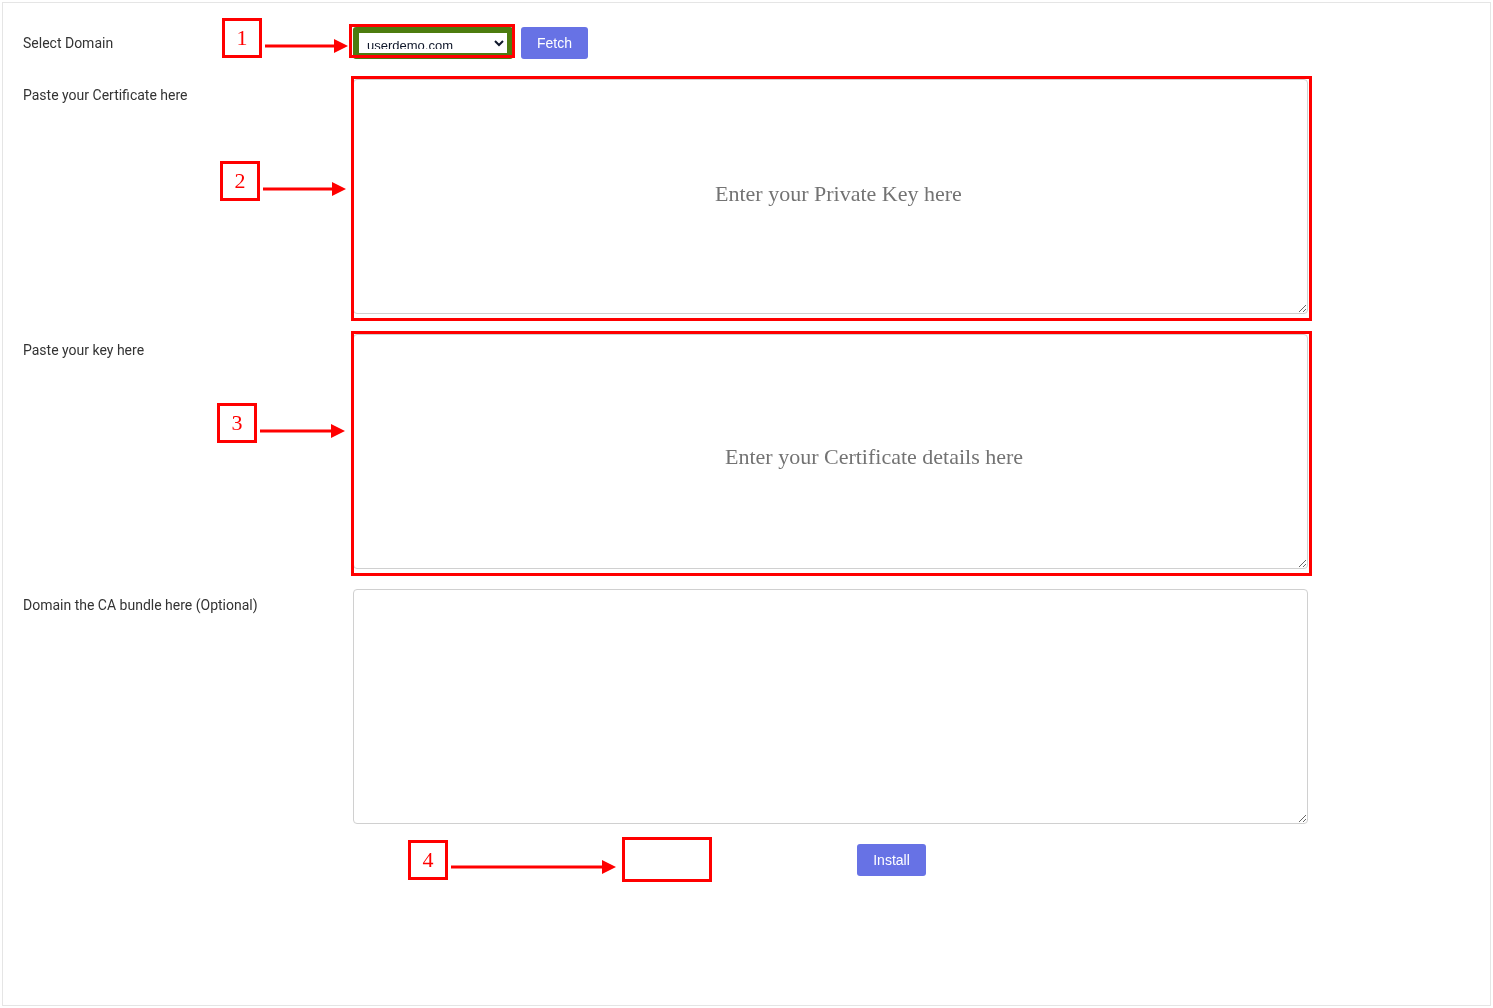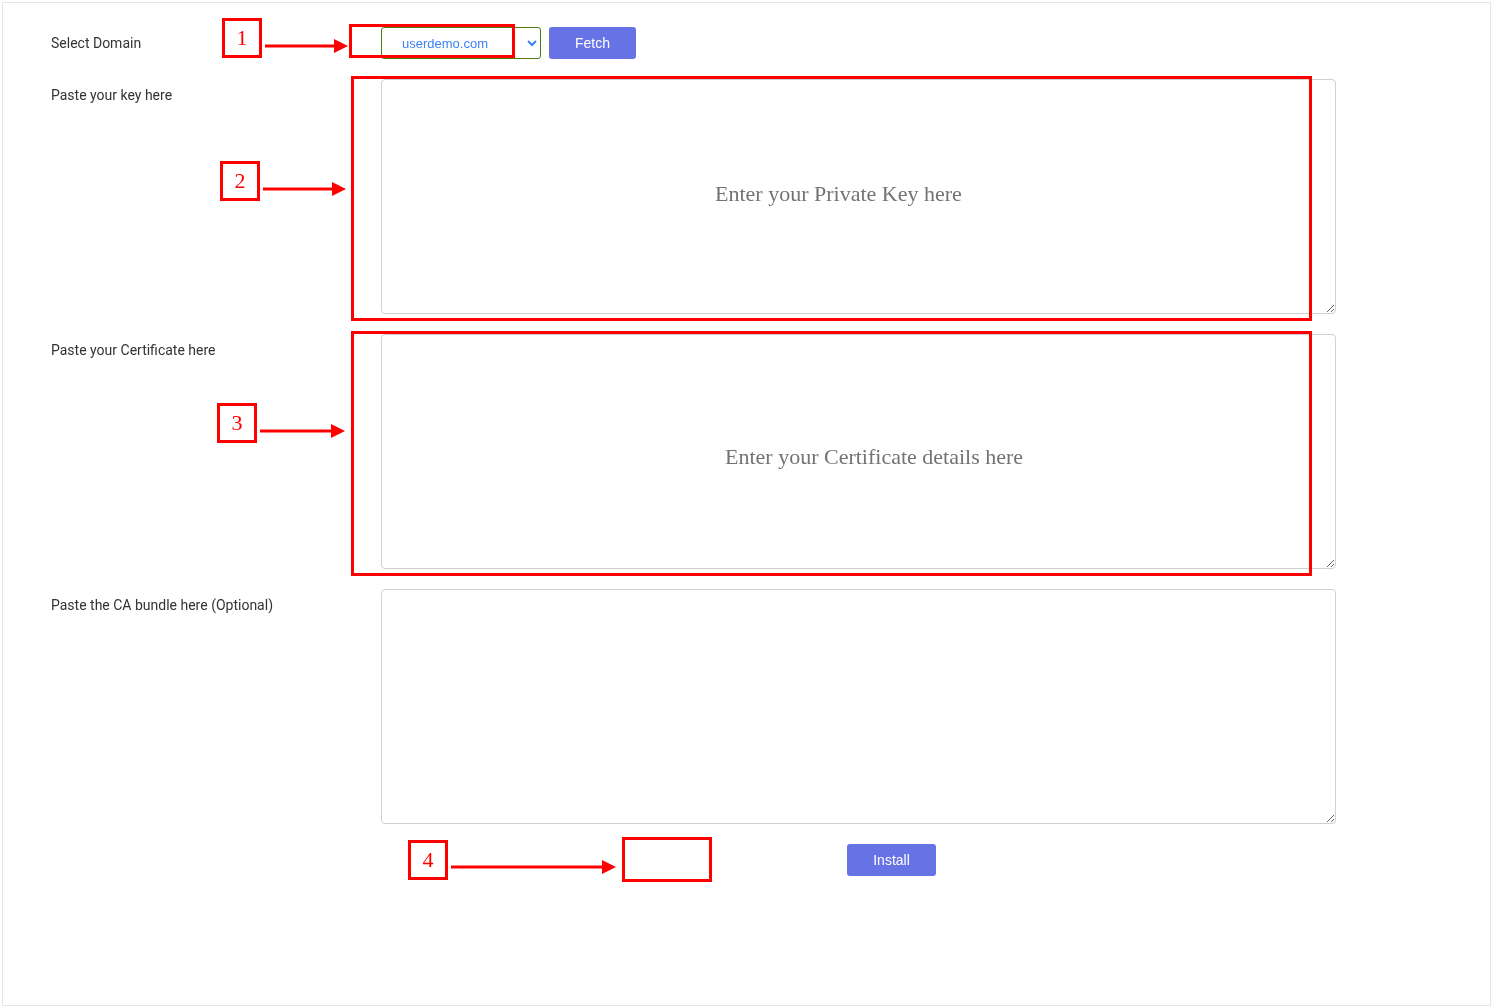--- a/index.html
+++ b/index.html
@@ -26,43 +26,42 @@
       display: flex;
       align-items: flex-start;
       margin-bottom: 20px;
     }
     .form-label {
       width: 330px;
       font-size: 14px;
       color: #333;
       padding-top: 8px;
       flex-shrink: 0;
-      margin-left: 28px;
     }
     .form-content {
       flex: 1;
       display: flex;
       align-items: center;
       gap: 8px;
     }
     select {
       width: 160px;
       height: 32px;
-      padding: 4px 16px;
-      border: 1px solid #4d7c0f;
+      padding: 4px 4px;
+      border: 6px solid #4d7c0f;
       border-radius: 3px;
       font-size: 13px;
-      color: #3b82f6;
+      color: #0f172a;
       background: #fff;
     }
     .btn {
       background: #6772e5;
       color: #fff;
       border: none;
-      padding: 8px 26px;
+      padding: 8px 16px;
       font-size: 14px;
       border-radius: 3px;
       cursor: pointer;
       font-weight: 400;
     }
     textarea {
       width: 955px;
       height: 235px;
       padding: 10px;
       border: 1px solid #d0d0d0;
@@ -147,35 +146,35 @@
     <div class="form-label">Select Domain</div>
     <div class="form-content">
       <select>
         <option>userdemo.com</option>
       </select>
       <button class="btn">Fetch</button>
     </div>
   </div>
 
   <div class="form-row">
+    <div class="form-label">Paste your Certificate here</div>
+    <div class="form-content">
+      <textarea style=""></textarea>
+    </div>
+  </div>
+
+  <div class="form-row">
     <div class="form-label">Paste your key here</div>
     <div class="form-content">
       <textarea style=""></textarea>
     </div>
   </div>
 
   <div class="form-row">
-    <div class="form-label">Paste your Certificate here</div>
-    <div class="form-content">
-      <textarea style=""></textarea>
-    </div>
-  </div>
-
-  <div class="form-row">
-    <div class="form-label">Paste the CA bundle here (Optional)</div>
+    <div class="form-label">Domain the CA bundle here (Optional)</div>
     <div class="form-content">
       <textarea style=""></textarea>
     </div>
   </div>
 
   <div class="install-row">
     <button class="btn">Install</button>
   </div>
 
   <div class="anno-box" style="left:219px; top:15px; width:40px; height:40px;">

